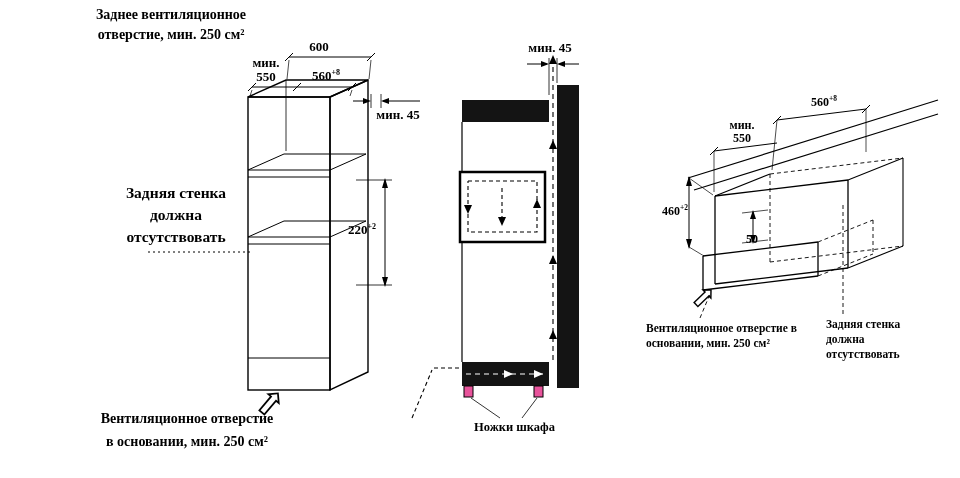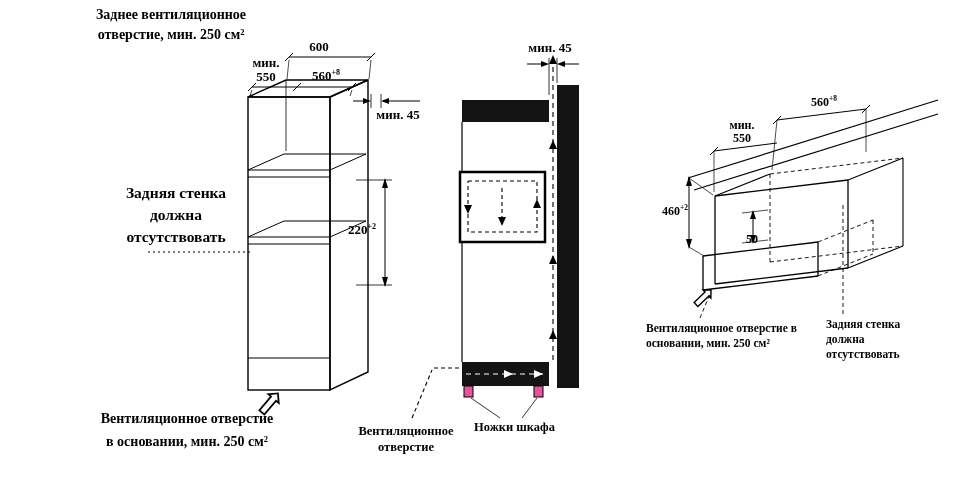--- a/index.html
+++ b/index.html
@@ -209,24 +209,20 @@
   </div>
 
   <div class="dim" style="left:372px; top:108px; width:52px;">мин. 45</div>
 
   <div class="dim" style="left:342px; top:220px; width:40px;">
     <span>220</span><sup>+2</sup>
   </div>
 
   <div class="dim" style="left:524px; top:41px; width:52px;">мин. 45</div>
 
-  <div class="lbl mid-lbl center" style="left:348px; top:423px; width:116px;">
-    <div>Вентиляционное</div>
-    <div>отверстие</div>
-  </div>
 
   <div class="lbl mid-lbl" style="left:474px; top:419px; width:110px;">Ножки шкафа</div>
 
   <div class="dim sm" style="left:724px; top:119px; width:36px;">
     <div>мин.</div>
     <div>550</div>
   </div>
 
   <div class="dim sm" style="left:794px; top:92px; width:60px;">
     <span>560</span><sup>+8</sup>

